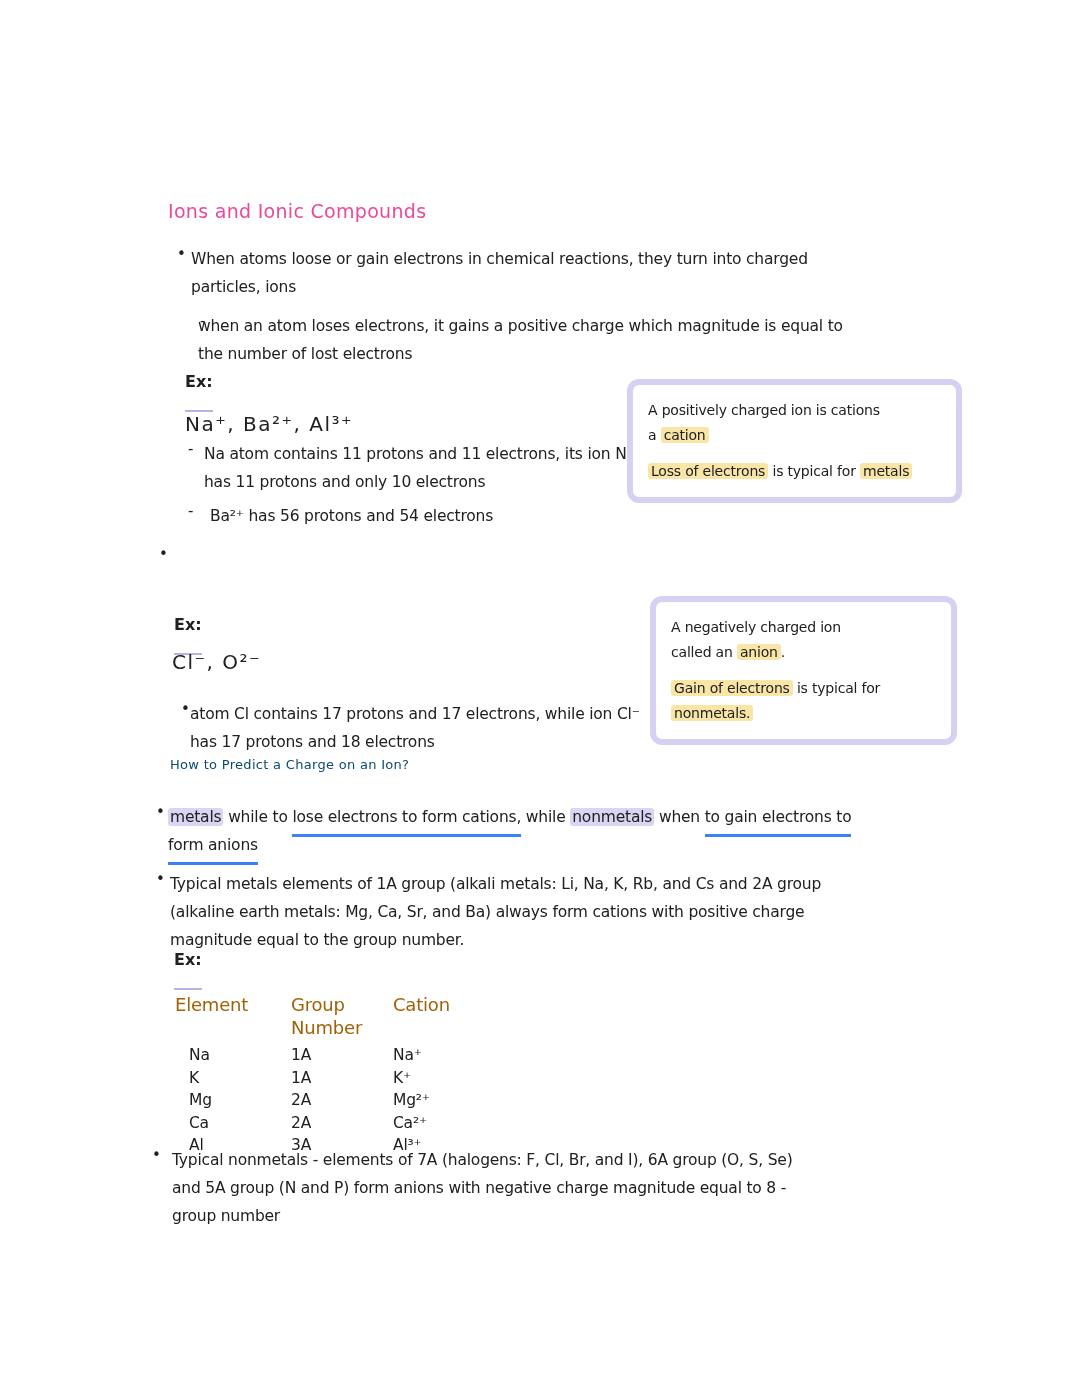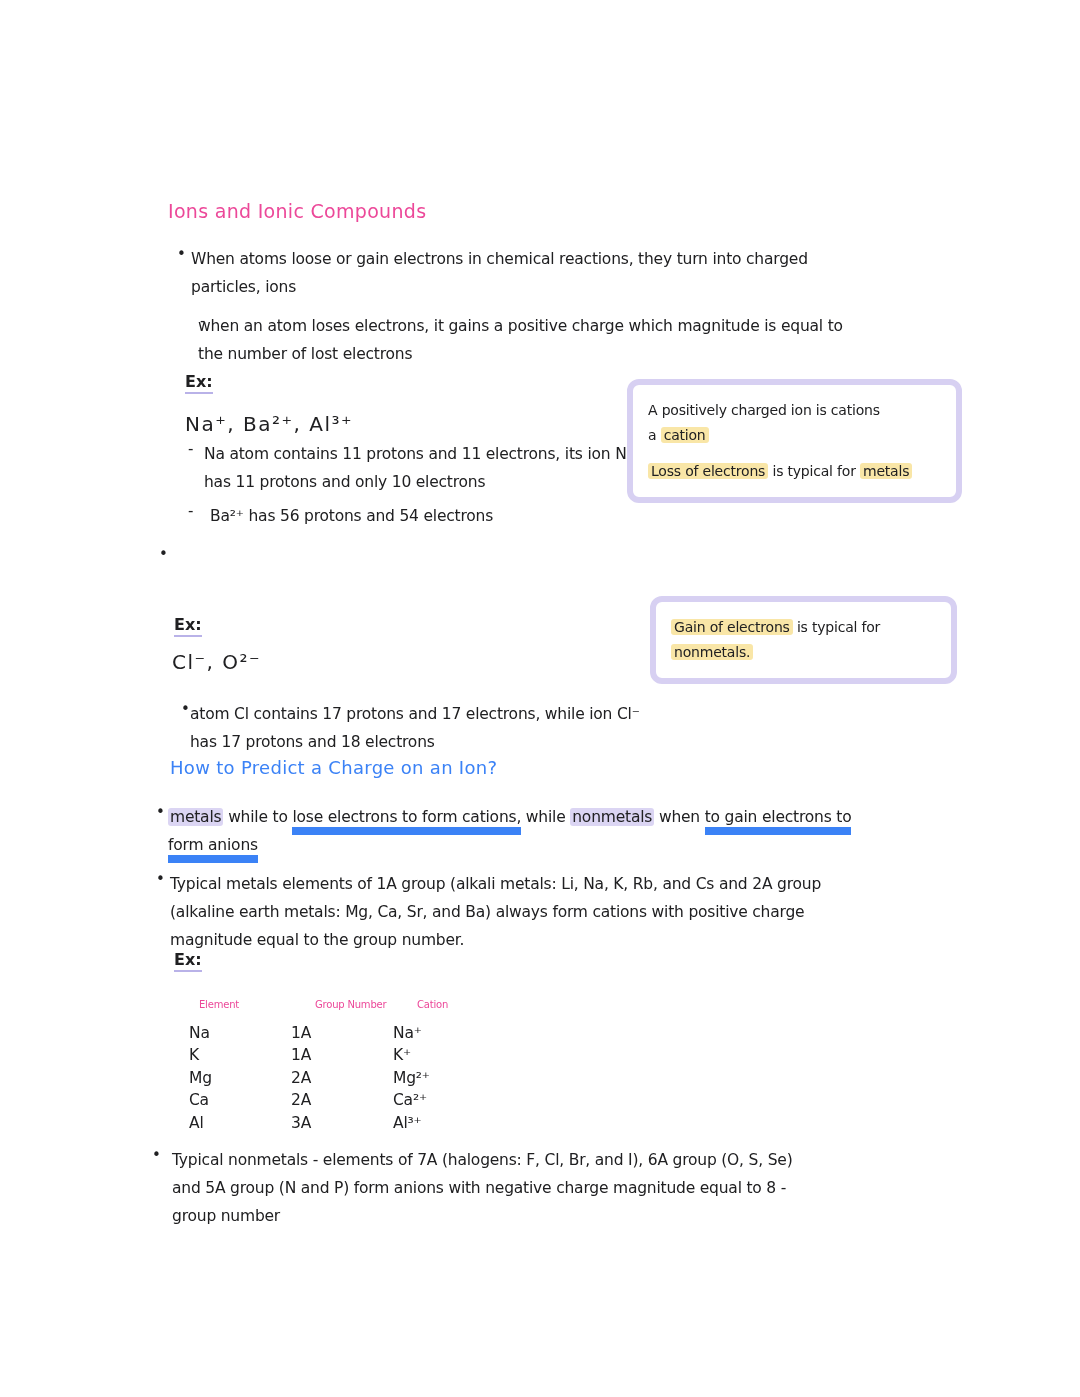--- a/index.html
+++ b/index.html
@@ -1,35 +1,35 @@
 <!DOCTYPE html>
 <html><head>
 <meta charset="utf-8">
 <style>
   html,body{margin:0;padding:0;background:#ffffff;}
   .page{position:relative;width:1080px;height:1397px;background:#ffffff;overflow:hidden;
         font-family:"DejaVu Sans",sans-serif;color:#202022;}
   .abs{position:absolute;}
   .hw{font-size:15.5px;line-height:28px;letter-spacing:-0.2px;}
   .title{font-size:19px;color:#ec4899;letter-spacing:0.3px;}
-  .heading{font-size:18px;color:#3b82f6;letter-spacing:0.3px;}
-  .exlabel{font-size:16px;font-weight:bold;border-bottom:2px solid #b9b2e8;padding-bottom:1px;}
+  .heading{font-size:13px;color:#0c4a6e;letter-spacing:0.3px;}
+  .exlabel{font-size:16px;font-weight:bold;border-bottom:2px solid #b9b2e8;padding-bottom:19px;}
   .formula{font-size:20px;letter-spacing:1.5px;}
   .marker{font-size:15px;}
   .hl-y{background:#f9e6a7;border-radius:3px;padding:0 3px;}
   .hl-p{background:#dbd5f3;border-radius:3px;padding:0 2px;}
-  .ul-p{border-bottom:8px solid #3b82f6;padding-bottom:1px;}
+  .ul-p{border-bottom:3px solid #3b82f6;padding-bottom:8px;}
   .callout{position:absolute;border:6px solid #d7d0f2;border-radius:12px;background:#ffffff;
            padding:13px 15px;font-size:14px;line-height:25px;letter-spacing:-0.2px;}
   .callout p{margin:0;}
   .callout p + p{margin-top:11px;}
   .nowrap{white-space:nowrap;}
   .tbl{position:absolute;display:grid;grid-template-columns:90px 124px 110px;
        font-size:15.5px;line-height:22.5px;letter-spacing:-0.2px;}
-  .tbl .th{color:#ec4899;font-size:10px;padding-bottom:5px;margin-left:24px;}
+  .tbl .th{color:#a16207;font-size:18px;padding-bottom:5px;}
   .tbl .c1{padding-left:14px;}
   .tbl .c2{padding-left:26px;}
   .tbl .c3{padding-left:4px;}
 </style>
 </head>
 <body>
 
 <div class="page">
 
   <div class="abs title" style="left:168px;top:200px;">Ions and Ionic Compounds</div>
@@ -61,20 +61,24 @@
 
   <span class="abs marker" style="left:159px;top:545px;">•</span>
 
   <span class="abs exlabel" style="left:174px;top:615px;">Ex:</span>
   <div class="abs formula" style="left:172px;top:650px;">Cl⁻, O²⁻</div>
 
   <span class="abs marker" style="left:181px;top:700px;">•</span>
   <div class="abs hw" style="left:190px;top:700px;width:470px;">atom Cl contains 17 protons and 17 electrons, while ion Cl⁻ has 17 protons and 18 electrons</div>
 
   <div class="callout" style="left:650px;top:596px;width:265px;">
+    <p>
+      <span>A negatively charged ion</span><br>
+      <span>called an </span><span class="hl-y">anion</span><span>.</span>
+    </p>
     <p>
       <span class="hl-y">Gain of electrons</span><span> is typical for</span><br>
       <span class="hl-y">nonmetals.</span>
     </p>
   </div>
 
   <div class="abs heading" style="left:170px;top:757px;">How to Predict a Charge on an Ion?</div>
 
   <span class="abs marker" style="left:156px;top:803px;">•</span>
   <div class="abs hw" style="left:168px;top:803px;width:685px;">

